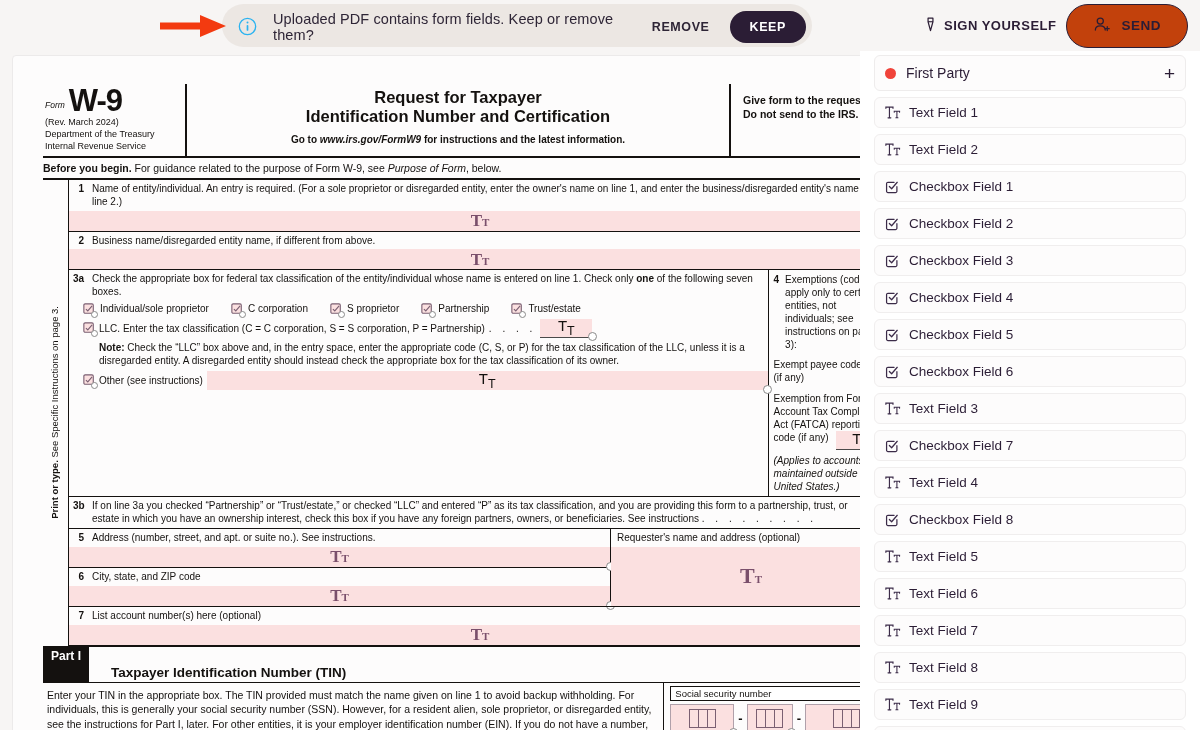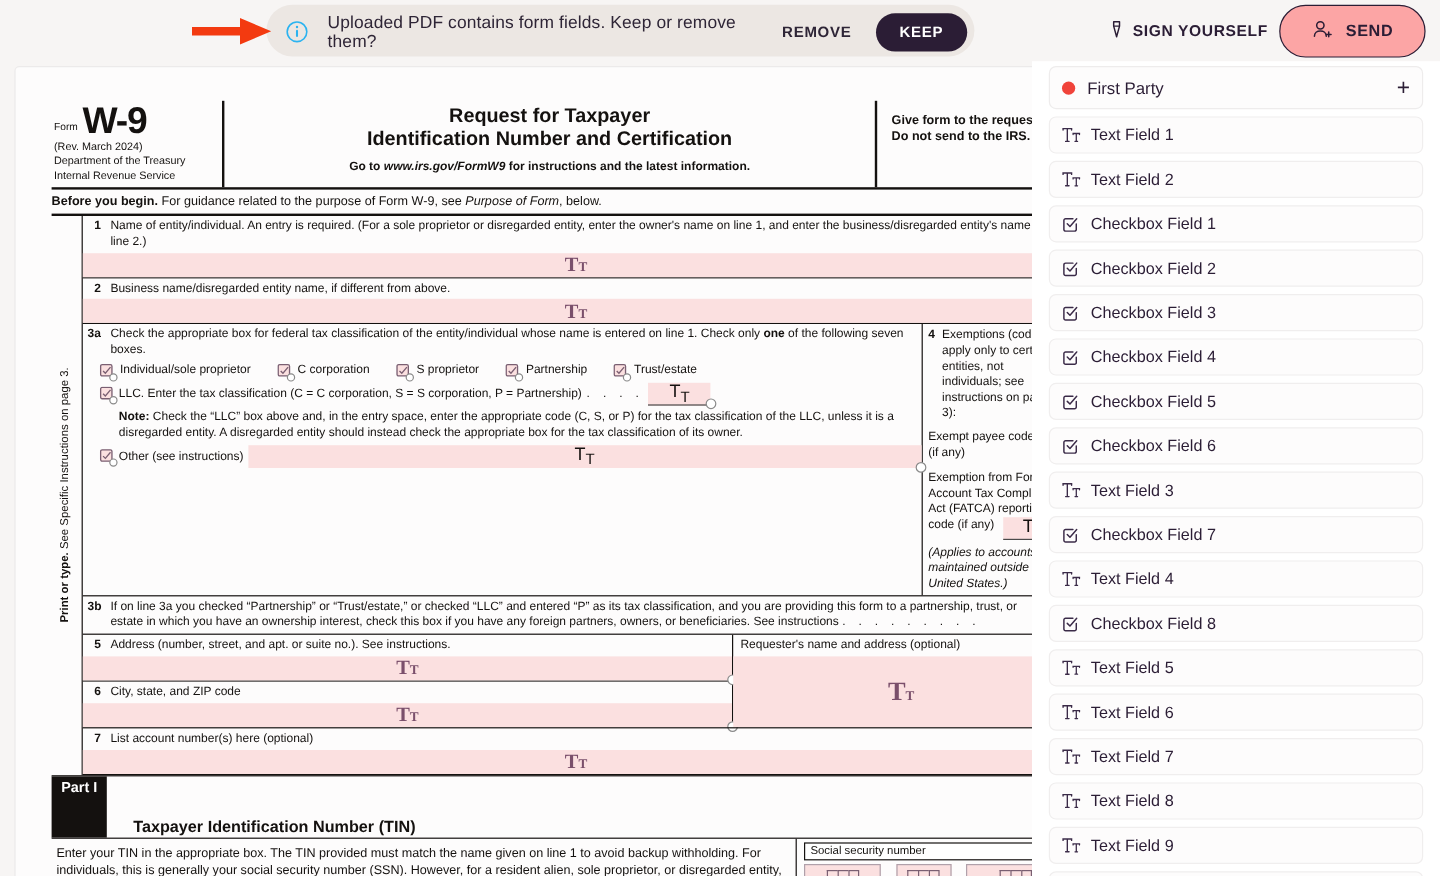--- a/index.html
+++ b/index.html
@@ -41,21 +41,21 @@
     border-radius: 18px; padding: 9px 20px;
   }
   .sign-yourself {
     display: flex; align-items: center; gap: 7px;
     font-size: 13px; font-weight: 700; letter-spacing: .5px; color: #2b1d35;
     cursor: pointer; margin-left: 8px;
   }
   .btn-send {
     display: flex; align-items: center; gap: 9px;
     border: 1.5px solid #2b1d35; border-radius: 24px;
-    background: #fca5a5; color: #2b1d35;
+    background: #c2410c; color: #2b1d35;
     font-size: 13.5px; font-weight: 700; letter-spacing: .5px;
     padding: 11px 26px; cursor: pointer;
   }
   .btn-save {
     display: flex; align-items: center;
     background: #2b1d35; color: #ffffff; border-radius: 24px;
     font-size: 13.5px; font-weight: 700; letter-spacing: .5px;
     cursor: pointer; overflow: hidden;
   }
   .btn-save .save-main {
@@ -81,21 +81,21 @@
     position: relative;
     margin: 28px 15px 0 30px;
     font-family: "Liberation Sans", sans-serif;
     color: #14110f;
   }
 
   
   .w9-head { display: flex; border-bottom: 2.5px solid #14110f; }
   .w9-left { width: 144px; padding: 2px 8px 4px 2px; border-right: 2px solid #14110f; }
   .w9-formline { font-size: 8.5px; display: flex; align-items: flex-end; gap: 4px; }
-  .w9-formline .lbl { font-size: 8.5px; padding-bottom: 5px; }
+  .w9-formline .lbl { font-size: 8.5px; padding-bottom: 5px; font-style: italic; }
   .w9-big { font-size: 31px; font-weight: 700; letter-spacing: -1px; line-height: .95; }
   .w9-rev { font-size: 9px; margin-top: 2px; }
   .w9-dept { font-size: 9px; line-height: 1.25; margin-top: 2px; }
   .w9-mid { flex: 1 1 auto; text-align: center; padding: 4px 8px 5px; border-right: 2px solid #14110f; }
   .w9-t1 { font-size: 16.5px; font-weight: 700; line-height: 1.18; }
   .w9-goto { font-size: 10px; font-weight: 700; margin-top: 7px; }
   .w9-goto i { font-style: italic; }
   .w9-right { width: 160px; padding: 9px 6px 4px 12px; font-size: 10.5px; font-weight: 700; line-height: 1.35; }
 
   .before-begin { font-size: 10.5px; padding: 4px 2px 4px 0; border-bottom: 2px solid #14110f; }
@@ -152,21 +152,21 @@
     display:flex; align-items:center; justify-content:center; border-bottom: 1px solid #4a4a4a; }
 
   
   .addr-split { display: flex; }
   .addr-left { flex: 1 1 auto; border-right: 1px solid #14110f; }
   .addr-right { width: 280px; }
 
   
   .part-bar { display: flex; align-items: stretch; border-bottom: 1.5px solid #14110f; border-top: 1.5px solid #14110f; }
   .part-tag { background: #14110f; color: #fff; font-size: 12px; font-weight: 700; padding: 2px 8px; }
-  .part-title { font-size: 13.5px; font-weight: 700; padding: 6px 0 2px 22px; margin-top: 28px; }
+  .part-title { font-size: 13.5px; font-weight: 700; padding: 18px 0 2px 22px; }
 
   .tin-wrap { display: flex; }
   .tin-text { flex: 1 1 auto; font-size: 10.5px; line-height: 1.4; padding: 5px 10px 5px 4px; border-right: 1px solid #14110f;}
   .tin-text i { font-style: italic; }
   .tin-right { width: 240px; padding: 3px 4px 3px 6px; }
   .tin-box-label { border: 1px solid #14110f; font-size: 9.5px; padding: 1px 4px; background:#fff; }
   .ssn-boxes { display: flex; align-items: center; gap: 4px; margin-top: 3px; }
   .ssn-group { position: relative; background: #fbe0e0; border: 1px solid #b0a0aa; height: 30px;
       display:flex; align-items:center; justify-content:center; }
   .grid-glyph { display: flex; }

